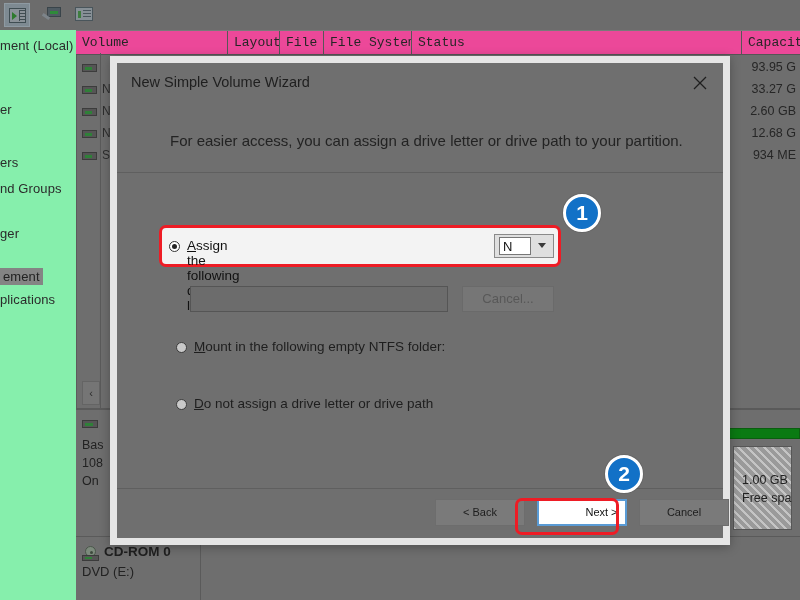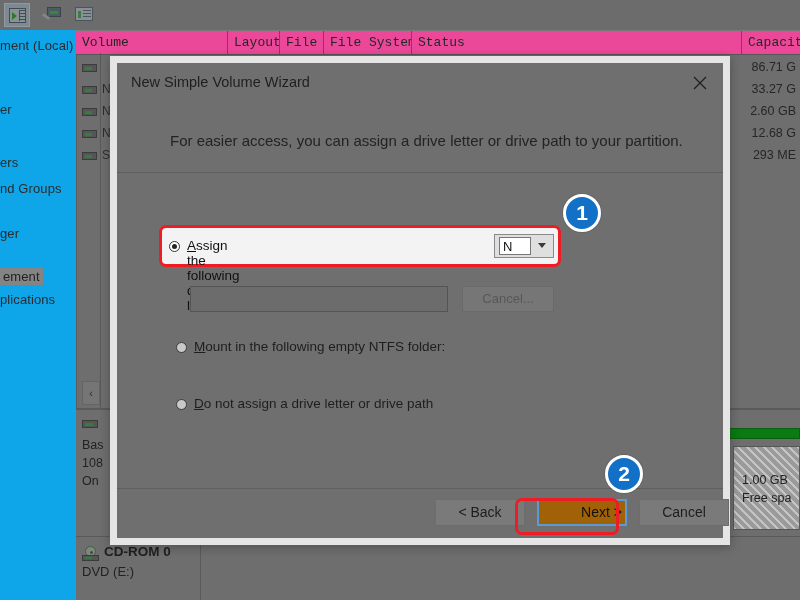--- a/index.html
+++ b/index.html
@@ -73,21 +73,21 @@
     background: repeating-linear-gradient(to bottom, #4a565c 0 1px, transparent 1px 3px);
   }
   .ico-list:before {
     content: ""; position: absolute; left: 2px; top: 3px; width: 3px; height: 7px;
     background: #3f7d3f;
   }
 
   
   .tree-pane {
     position: absolute; left: 0; top: 30px; width: 76px; height: 570px;
-    background: #0ea5e9;
+    background: #86efac;
     border-right: 1px solid #5c5c5c;
     overflow: hidden;
   }
   .tree-item {
     position: absolute; left: 0;
     white-space: nowrap;
     font-size: 13px; color: #2b2b2b;
     letter-spacing: 0.1px;
   }
   .tree-item.sel {
@@ -316,25 +316,25 @@
   }
 
   .dlg-footer {
     position: absolute; left: 0; bottom: 0; width: 100%; height: 49px;
     border-top: 1px solid #5f5f5f;
     background: #6f6f6f;
   }
   .btn {
     position: absolute; top: 10px; width: 90px; height: 27px;
     background: #7a7a7a; border: 1px solid #6d6d6d; box-sizing: border-box;
-    font-size: 14px; color: #1d1d1d; text-align: center; line-height: 25px;
+    font-size: 11px; color: #1d1d1d; text-align: center; line-height: 25px;
   }
   .btn.back { left: 318px; }
   .btn.next {
-    left: 420px; background: #a16207; border: 2px solid #5a9bd5; color: #111;
+    left: 420px; background: #ffffff; border: 2px solid #5a9bd5; color: #111;
     line-height: 23px;
     padding-left: 39px;
   }
   .btn.cancel { left: 522px; }
   .next-hilite {
     position: absolute; left: 515px; top: 498px; width: 104px; height: 37px;
     border: 3px solid #ee1c25; border-radius: 7px; box-sizing: border-box;
   }
 
   
@@ -407,41 +407,41 @@
   </div>
   <div class="vol-row" style="top:124px">
     <span class="vol-icon"></span>
     <span class="vol-label">N</span>
   </div>
   <div class="vol-row" style="top:146px">
     <span class="vol-icon"></span>
     <span class="vol-label">S</span>
   </div>
 
-  <div class="cap-cell" style="top:60px">86.71 G</div>
+  <div class="cap-cell" style="top:60px">93.95 G</div>
   <div class="cap-cell" style="top:82px">33.27 G</div>
   <div class="cap-cell" style="top:104px">2.60 GB</div>
   <div class="cap-cell" style="top:126px">12.68 G</div>
-  <div class="cap-cell" style="top:148px">293 ME</div>
+  <div class="cap-cell" style="top:148px">934 ME</div>
 
   <div class="list-scroll-left">‹</div>
   <div class="pane-splitter"></div>
 
   <div class="disk-pane">
     <span class="disk-hdr-icon"></span>
     <div class="disk-info" style="top:28px">Bas</div>
     <div class="disk-info" style="top:46px">108</div>
     <div class="disk-info" style="top:64px">On</div>
 
     <div class="disk-col-sep" style="left:124px; top:0px; height:126px"></div>
     <div class="disk-sep" style="top:126px"></div>
 
     <div class="part-bar" style="left:643px; top:18px; width:8px; background:#15157a; border:1px solid #101060;"></div>
     <div class="part-bar" style="left:653px; top:18px; width:71px; background:#0a7a12; border:1px solid #0a5e0f;"></div>
-    <div class="part-body" style="left:657px; top:36px; width:67px; height:84px;">
+    <div class="part-body" style="left:657px; top:36px; width:59px; height:84px;">
       <div class="part-text" style="top:26px">1.00 GB</div>
       <div class="part-text" style="top:44px">Free spa</div>
     </div>
 
     <div class="disk-block" style="left:0px; top:132px; width:124px; height:58px">
       <span class="cd-icon">
         <span class="disc"></span>
           <span class="tray"></span>
       </span>
       <div class="cd-title">CD-ROM 0</div>

